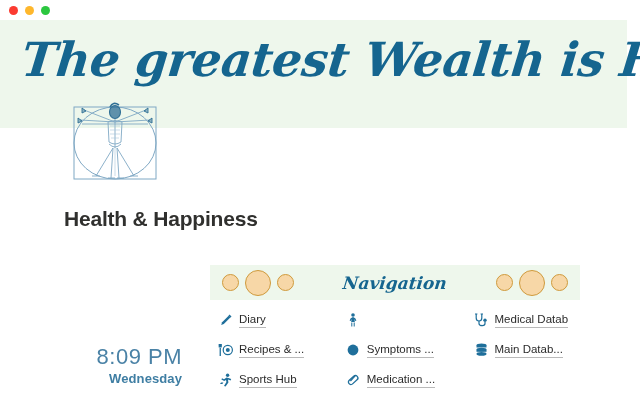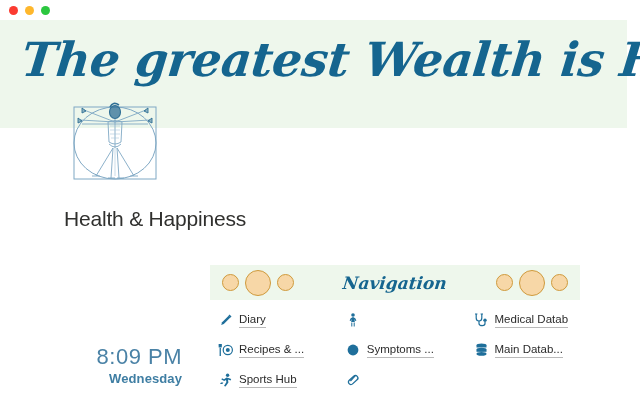--- a/index.html
+++ b/index.html
@@ -46,21 +46,21 @@
   .vitruvian {
     position:absolute; left:58px; top:98px;
     width:116px; height:84px;
     z-index:3;
   }
   .vitruvian svg { display:block; width:116px; height:84px; }
 
   
   .page-title {
     position:absolute; left:64px; top:207px;
-    font-size:21px; font-weight:400; color:#30302e;
+    font-size:21px; font-weight:700; color:#30302e;
     letter-spacing:-0.2px;
   }
 
   
   .clock {
     position:absolute; left:68px; top:345px;
     width:114px; text-align:right;
   }
   .clock-time {
     font-size:22px; color:#4a82a6; font-weight:400;
@@ -264,20 +264,21 @@
         <span class="nav-label">Symptoms ...</span>
       </div>
 
       <div class="nav-item">
         <span class="nav-ico">
           <svg width="14" height="14" viewBox="0 0 14 14" fill="none">
             <rect x="1.6" y="4.6" width="11" height="5" rx="2.5" transform="rotate(-42 7 7)" stroke="currentColor" stroke-width="1.3"></rect>
             <path d="M9.4 2.6 L4.4 8" stroke="currentColor" stroke-width="1.3"></path>
           </svg>
         </span>
+        <span class="nav-label">Medication ...</span>
       </div>
     </div>
 
     <div class="nav-col">
 
 
       <div class="nav-item">
         <span class="nav-ico">
           <svg width="14" height="14" viewBox="0 0 14 14" fill="none" stroke="currentColor" stroke-width="1.2">
             <path d="M2.2 1 L2.2 5 Q2.2 8 5 8 Q7.8 8 7.8 5 L7.8 1"></path>

